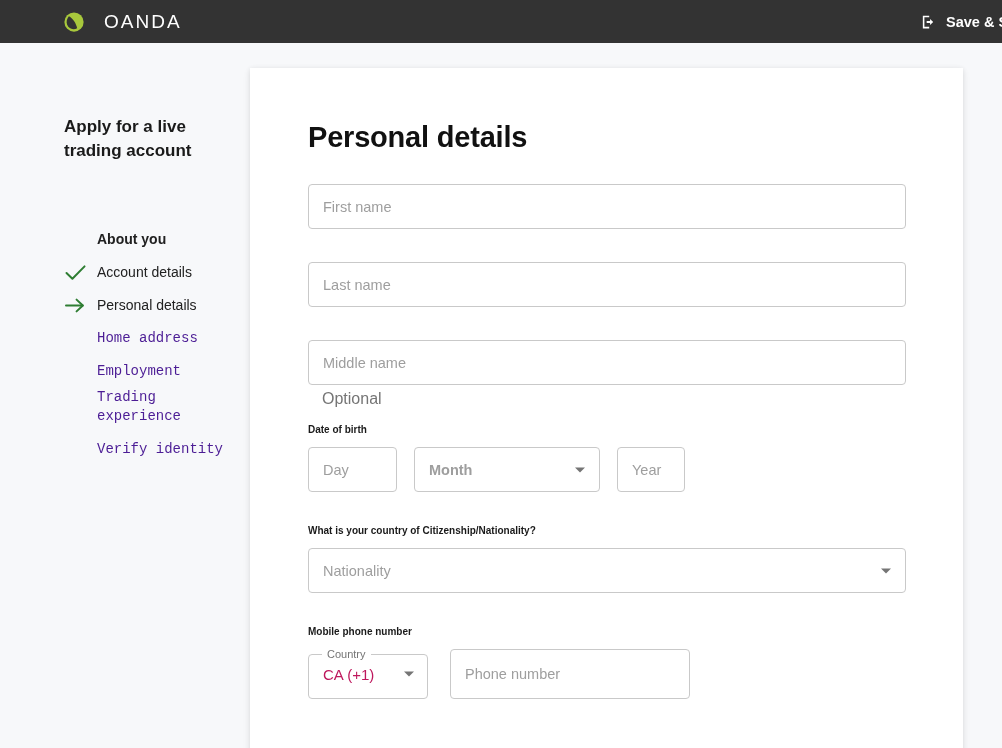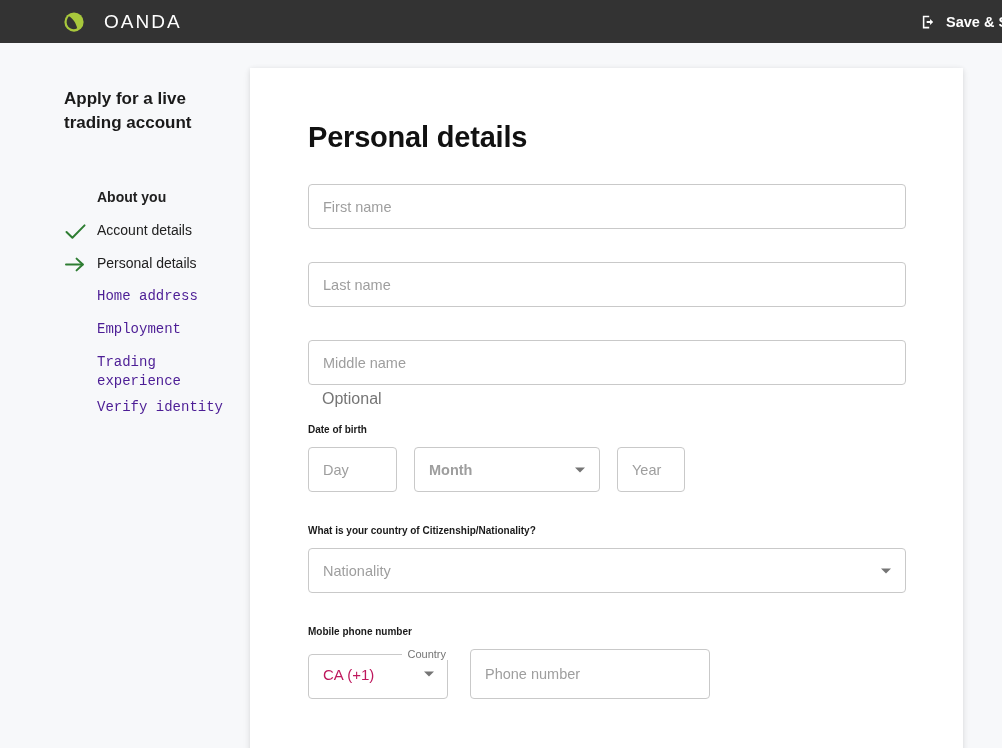--- a/index.html
+++ b/index.html
@@ -41,33 +41,33 @@
     position: absolute; left: 920px; top: 50%;
     transform: translateY(-50%);
     display: flex; align-items: center; gap: 9px;
     color: #ffffff; font-size: 14.5px; font-weight: 700;
     white-space: nowrap; cursor: pointer;
   }
   .exit-ico { width: 17px; height: 17px; display: block; flex: 0 0 auto; }
 
   
   .sidebar {
-    position: absolute; left: 0; top: 30px;
+    position: absolute; left: 0; top: 58px;
     width: 250px; height: 508px;
     background: #f7f8fa;
   }
   .side-title {
     position: absolute; left: 64px; top: 57px;
     width: 165px;
     font-size: 17px; font-weight: 700; line-height: 24px;
     color: #1a1a1a;
   }
   .steps { position: absolute; left: 64px; top: 158px; width: 186px; }
   .step {
-    display: flex; align-items: flex-start;
+    display: flex; align-items: flex-end;
     min-height: 33px;
     position: relative;
   }
   .step-ico {
     width: 24px; height: 19px;
     flex: 0 0 24px;
     display: block;
     margin-top: 1px;
   }
   .step-label {
@@ -128,21 +128,21 @@
     transform: translateY(-50%);
     width: 0; height: 0;
     border-left: 5px solid transparent;
     border-right: 5px solid transparent;
     border-top: 5px solid #757575;
   }
 
   
   .outlined {
     position: relative;
-    width: 140px; height: 50px; text-align: right;
+    width: 120px; height: 50px;
   }
   .outlined fieldset {
     position: absolute; inset: 0;
     margin: 0; padding: 0 0 0 9px;
     border: 1px solid #c9c9c9; border-radius: 4px;
     pointer-events: none;
   }
   .outlined legend {
     padding: 0 5px; margin-left: 4px;
     font-size: 11px; color: #757575;

